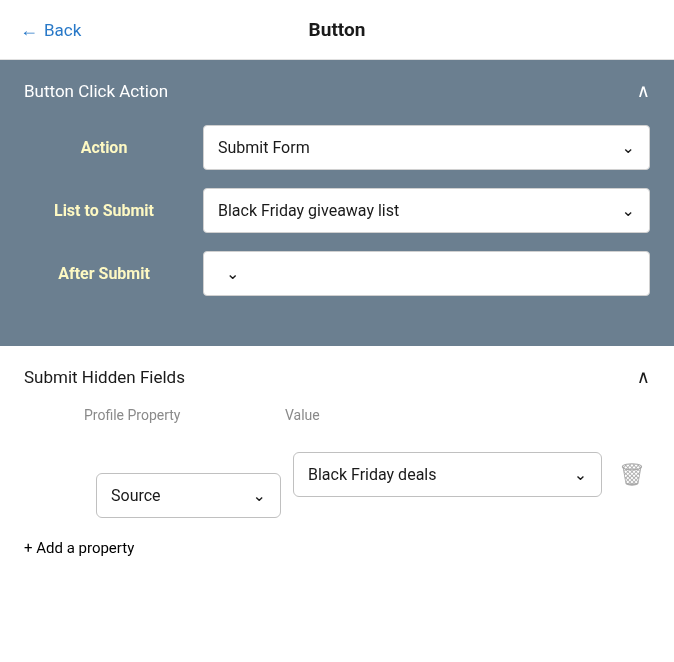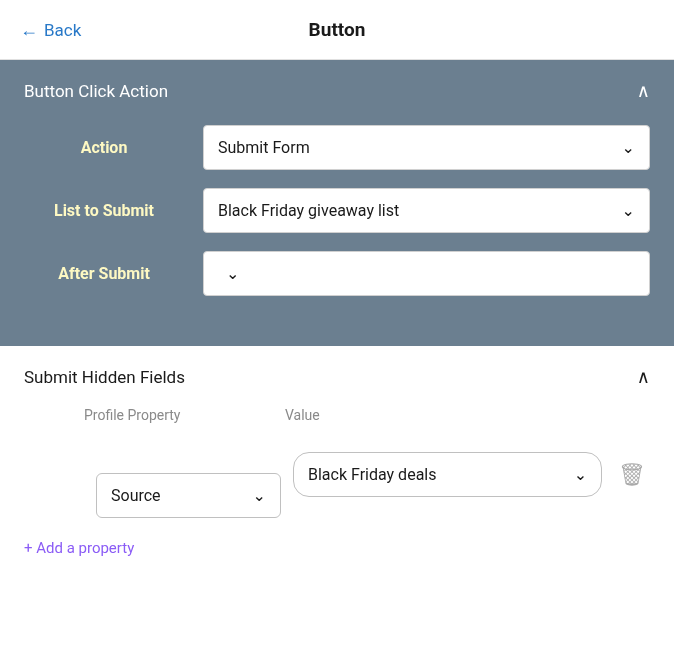--- a/index.html
+++ b/index.html
@@ -180,37 +180,37 @@
       min-width: 185px;
       margin-top: 42px;
     }
 
     .dropdown-value {
       display: flex;
       align-items: center;
       justify-content: space-between;
       background: #ffffff;
       border: 1.5px solid #c0c0c0;
-      border-radius: 16px;
+      border-radius: 6px;
       padding: 12px 14px;
       cursor: pointer;
       font-size: 16px;
       color: #1a1a1a;
       flex: 1;
     }
 
     .trash-icon {
       color: #aaaaaa;
       font-size: 22px;
       cursor: pointer;
       padding: 4px;
     }
 
     .add-property {
-      color: #8b5cf6;
+      color: #000000;
       font-size: 15px;
       cursor: pointer;
       font-weight: 400;
       padding: 4px 0;
     }
   </style>
 </head>
 <body>
 
 <div class="header">

